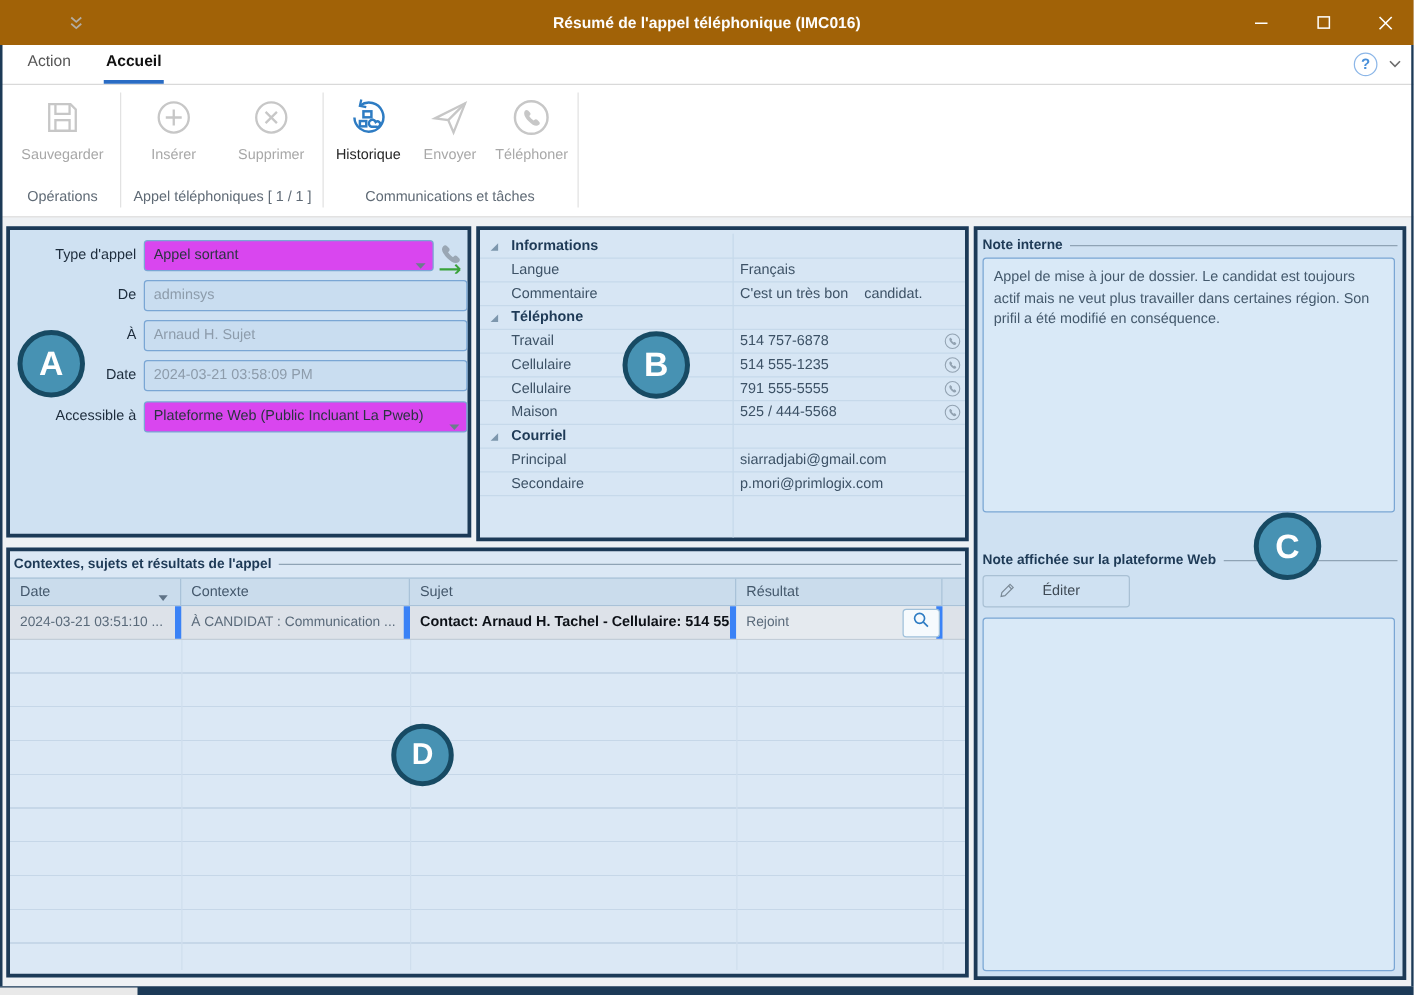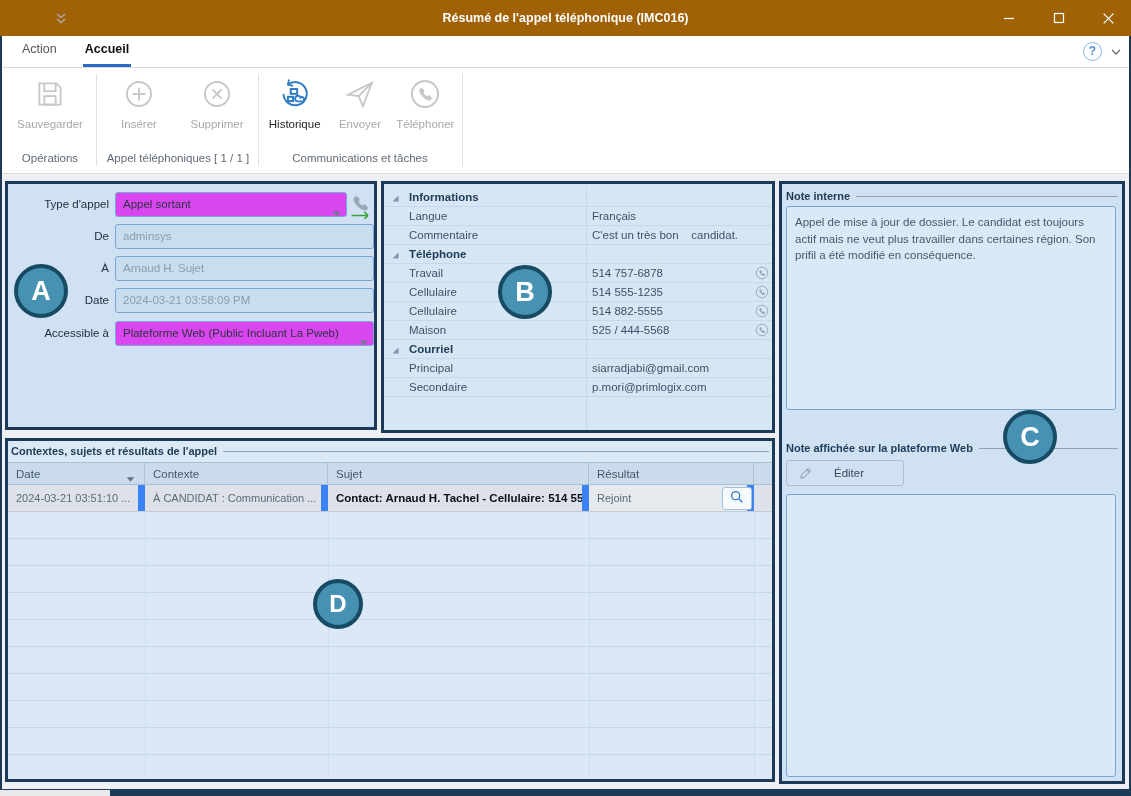--- a/index.html
+++ b/index.html
@@ -61,21 +61,21 @@
   .grp-title .rule { flex:1; height:1px; background:#8fa3b5; }
 
   
   .note-box { border:1px solid #7aa6d4; border-radius:3px; background:#d9e9f7; font-size:11.5px; color:#44596c; padding:7px 8px; line-height:1.45; }
   .edit-btn { display:flex; align-items:center; gap:20px; border:1px solid #a9c0d4; border-radius:3px; background:transparent; font-size:11.5px; color:#3f4a55; padding:0 12px; height:26px; width:118px; }
 
   
   .d-header { left:0; top:21px; width:764px; height:23px; background:#cadcec; border-top:1px solid #a9c2d8; border-bottom:1px solid #a9c2d8; }
   .d-hcell { position:absolute; top:0; height:22px; line-height:22px; font-size:11.5px; color:#44586c; padding-left:8px; border-right:1px solid #a9c2d8; overflow:hidden; }
   .d-row { left:0; top:44px; width:764px; height:27px; background:#dde2e9; border-bottom:1px solid #c2cdd8; }
-  .d-cell { position:absolute; top:0; height:26px; line-height:26px; font-size:11px; color:#5a6a7a; padding-left:8px; border-right:7px solid #3b82f6; overflow:hidden; white-space:nowrap; }
+  .d-cell { position:absolute; top:0; height:26px; line-height:26px; font-size:11px; color:#5a6a7a; padding-left:8px; border-right:5px solid #3b82f6; overflow:hidden; white-space:nowrap; }
   .d-cell.strong { font-weight:700; color:#0d1117; font-size:11.5px; }
   .d-cell.light { background:#e5eaef; }
   .zoom-btn { position:absolute; left:714px; top:2px; width:30px; height:23px; background:#f6fafd; border:1px solid #9fc0da; border-radius:3px; display:flex; align-items:center; justify-content:center; }
   .d-body { left:0; top:71px; width:764px; height:264px;
             background:repeating-linear-gradient(to bottom, transparent 0 26px, #c6d7e8 26px 27px); }
   .d-colline { position:absolute; top:0; width:1px; height:100%; background:#cfdeed; }
 
   
   .badge { width:54px; height:54px; border-radius:50%; background:#4792b3; border:4px solid #174a63; color:#fff; font-weight:700; font-size:27px; display:flex; align-items:center; justify-content:center; z-index:30; }
   .badge.small { width:50px; height:50px; font-size:24px; }
@@ -264,21 +264,21 @@
     <div class="abs pg-row" style="top: 99px;">
       <span class="pg-label">Cellulaire</span>
       <span class="pg-value">514 555-1235</span>
       <span class="pg-phone"><svg width="100%" height="100%" viewBox="0 0 24 24" fill="none" stroke="#93a3b2" stroke-width="1.3">
           <circle cx="12" cy="12" r="8.7"></circle>
           <path d="M8.6 8.4c.5-.6 1.2-.6 1.7-.1l1 1c.5.5.4 1.1-.1 1.6l-.3.3c.6 1 1.4 1.8 2.4 2.4l.3-.3c.5-.5 1.1-.6 1.6-.1l1 1c.5.5.5 1.2-.1 1.7-.8.7-2 .7-3.3-.1-1.6-1-2.9-2.3-3.9-3.9-.8-1.3-.9-2.6-.3-3.5z" fill="#93a3b2" stroke="none"></path>
         </svg></span>
     </div>
     <div class="abs pg-row" style="top: 118px;">
       <span class="pg-label">Cellulaire</span>
-      <span class="pg-value">514 882-5555</span>
+      <span class="pg-value">791 555-5555</span>
       <span class="pg-phone"><svg width="100%" height="100%" viewBox="0 0 24 24" fill="none" stroke="#93a3b2" stroke-width="1.3">
           <circle cx="12" cy="12" r="8.7"></circle>
           <path d="M8.6 8.4c.5-.6 1.2-.6 1.7-.1l1 1c.5.5.4 1.1-.1 1.6l-.3.3c.6 1 1.4 1.8 2.4 2.4l.3-.3c.5-.5 1.1-.6 1.6-.1l1 1c.5.5.5 1.2-.1 1.7-.8.7-2 .7-3.3-.1-1.6-1-2.9-2.3-3.9-3.9-.8-1.3-.9-2.6-.3-3.5z" fill="#93a3b2" stroke="none"></path>
         </svg></span>
     </div>
     <div class="abs pg-row" style="top: 137px;">
       <span class="pg-label">Maison</span>
       <span class="pg-value">525 / 444-5568</span>
       <span class="pg-phone"><svg width="100%" height="100%" viewBox="0 0 24 24" fill="none" stroke="#93a3b2" stroke-width="1.3">
           <circle cx="12" cy="12" r="8.7"></circle>

